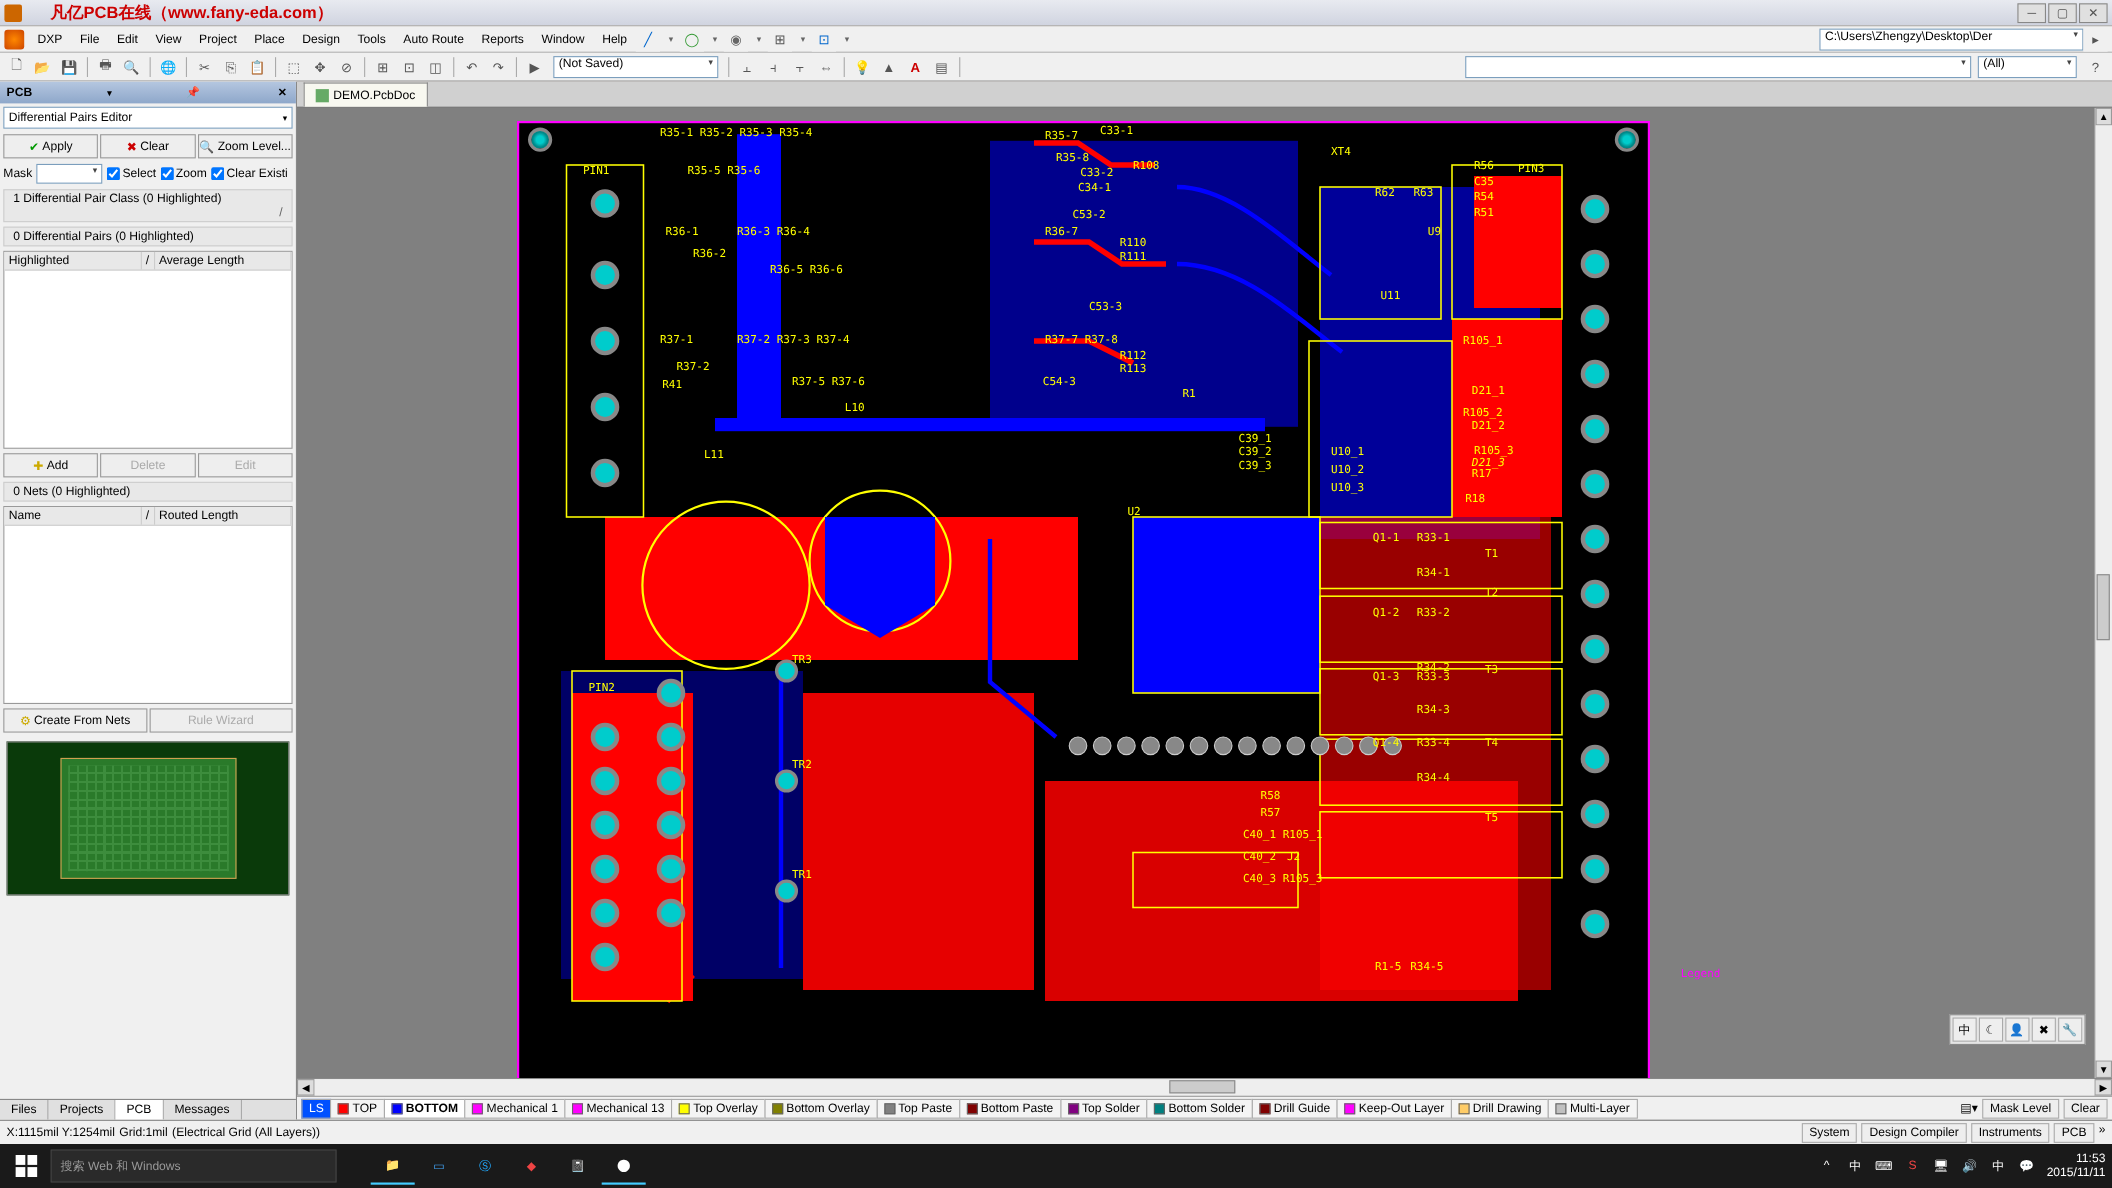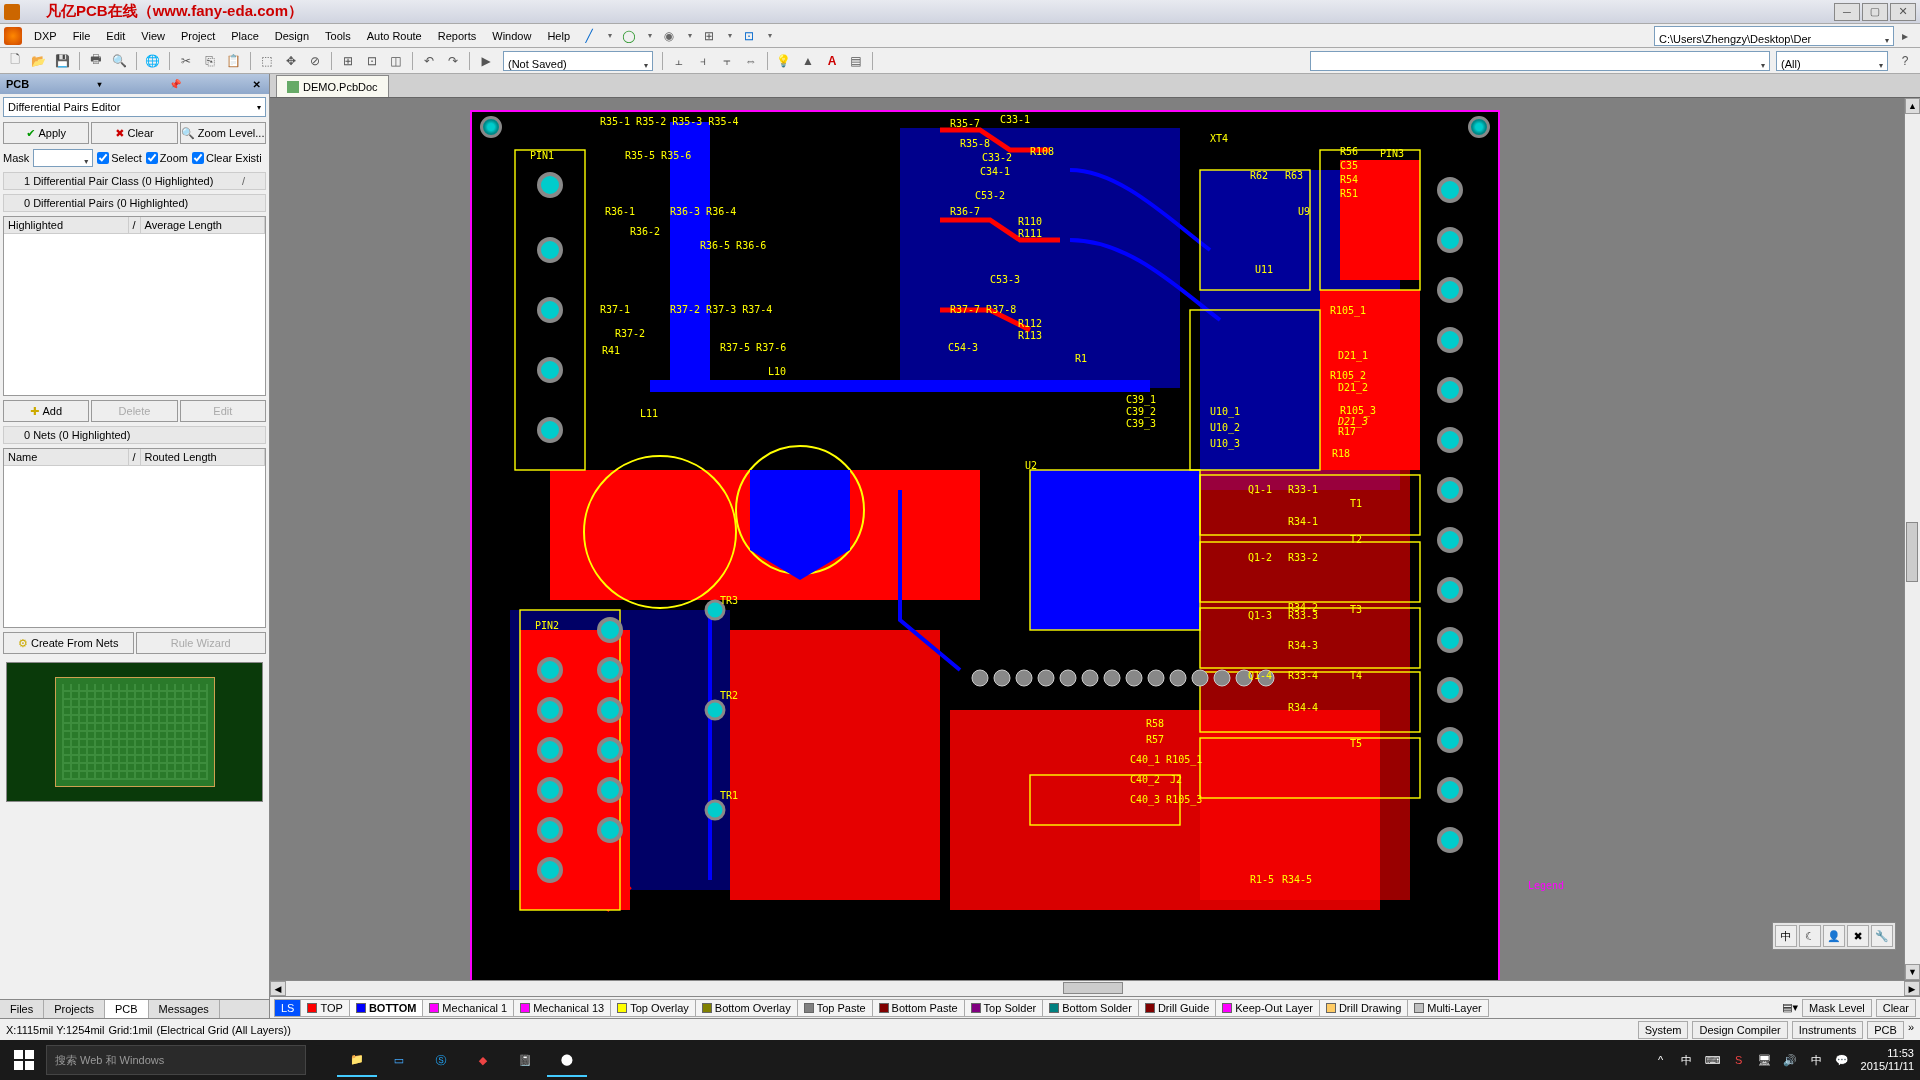--- a/index.html
+++ b/index.html
@@ -7,38 +7,38 @@
 .titlebar { height:24px; background:linear-gradient(#e8eaf0,#d0d4e0); display:flex; align-items:center; padding:0 4px; font-size:11px; color:#555; border-bottom:1px solid #aaa; }
 .title-left { flex:1; white-space:nowrap; overflow:hidden; }
 .title-red { color:#c00; font-weight:bold; font-size:15px; margin-left:20px; }
 .winbtns { display:flex; gap:2px; }
 .winbtn { width:26px; height:18px; background:#e0e0e0; border:1px solid #888; display:flex; align-items:center; justify-content:center; cursor:pointer; }
 .menubar { height:24px; background:#f0f0f0; display:flex; align-items:center; padding:0 4px; border-bottom:1px solid #aaa; }
 .dxp { width:18px; height:18px; background:radial-gradient(#f80,#c40); border-radius:3px; margin-right:4px; }
 .menu-item { padding:3px 8px; cursor:pointer; }
 .menu-drop { width:16px; height:16px; margin-left:2px; display:inline-flex; align-items:center; justify-content:center; font-size:8px; color:#666; }
 .right-combo { margin-left:auto; display:flex; align-items:center; }
-.combo { height:20px; border:1px solid #7b9ebd; background:#fff; padding:0 4px; display:flex; align-items:flex-end; font-size:11px; }
+.combo { height:20px; border:1px solid #7b9ebd; background:#fff; padding:0 4px; display:flex; align-items:flex-start; font-size:11px; }
 .combo .arrow { margin-left:auto; font-size:8px; color:#444; }
 .toolbar { height:26px; background:#f0f0f0; display:flex; align-items:center; padding:0 4px; gap:2px; border-bottom:1px solid #aaa; }
 .tbtn { width:22px; height:22px; background:#f0f0f0; display:flex; align-items:center; justify-content:center; font-size:12px; color:#555; cursor:pointer; border:1px solid transparent; }
 .tsep { width:1px; height:18px; background:#aaa; margin:0 3px; }
 .content { flex:1; display:flex; overflow:hidden; }
 .left-panel { width:270px; background:#f0f0f0; display:flex; flex-direction:column; border-right:1px solid #888; }
 .panel-title { height:20px; background:linear-gradient(#b5c7e0,#8ea7ca); color:#000; padding:2px 6px; font-weight:bold; display:flex; align-items:center; }
 .panel-title .x { margin-left:auto; margin-right:2px; cursor:pointer; font-size:10px; }
 .panel-combo { margin:3px; height:20px; border:1px solid #7b9ebd; background:#fff; display:flex; align-items:center; padding:0 4px; }
 .btn-row { display:flex; gap:2px; margin:2px 3px; }
 .pbtn { flex:1; height:22px; border:1px solid #999; background:#eee; display:flex; align-items:center; justify-content:center; gap:3px; cursor:pointer; font-size:11px; }
 .mask-row { display:flex; align-items:center; margin:3px; gap:4px; }
 .mask-row label { font-size:11px; }
 .mask-input { width:60px; height:18px; border:1px solid #7b9ebd; background:#fff; }
 .chk { display:flex; align-items:center; gap:2px; font-size:11px; }
 .chk input { width:12px; height:12px; }
-.info-row { background:#e8e8e8; border:1px solid #ccc; margin:2px 3px; padding:2px 20px; font-size:11px; display:flex; }
+.info-row { background:#e8e8e8; border:1px solid #ccc; margin:2px 3px; padding:2px 8px; font-size:11px; display:flex;flex-direction:column; }
 .info-row .r { margin-left:auto; color:#666; }
 .list-box { margin:2px 3px; border:1px solid #999; background:#fff; min-height:80px; font-size:11px; }
 .list-box .hdr { display:flex; background:#e8e8e8; border-bottom:1px solid #ccc; }
 .list-box .hdr span { padding:2px 4px; border-right:1px solid #ccc; }
 .list-item { padding:2px 4px; }
 .preview { margin:6px; border:1px solid #888; height:140px; background:#0a3a0a; display:flex; align-items:center; justify-content:center; }
 .preview-board { width:160px; height:110px; background:#2a7a2a; border:1px solid #cfa050; position:relative; }
 .preview-board::before { content:''; position:absolute; inset:6px; background:
  repeating-linear-gradient(90deg,#4a9a4a 0 2px,transparent 2px 8px),
  repeating-linear-gradient(0deg,#4a9a4a 0 2px,transparent 2px 8px); opacity:.6;}
@@ -165,21 +165,21 @@
   <span class="tbtn">⇔</span>
   <span class="tsep"></span>
   <span class="tbtn" style="color:#ca0">💡</span>
   <span class="tbtn">▲</span>
   <span class="tbtn" style="color:#c00;font-weight:bold">A</span>
   <span class="tbtn">▤</span>
   <span class="tsep"></span>
   <div class="combo" style="width:460px;margin-left:auto">
       <span class="arrow" style="margin-left:auto">▾</span>
     </div>
-  <div class="combo" style="width:112px;margin:0 4px">
+  <div class="combo" style="width:90px;margin:0 4px">
       <span>(All)</span>
       <span class="arrow">▾</span>
     </div>
   <span class="tbtn">?</span>
 </div>
 
 <div class="content">
 
   <div class="left-panel">
     <div class="panel-title">

